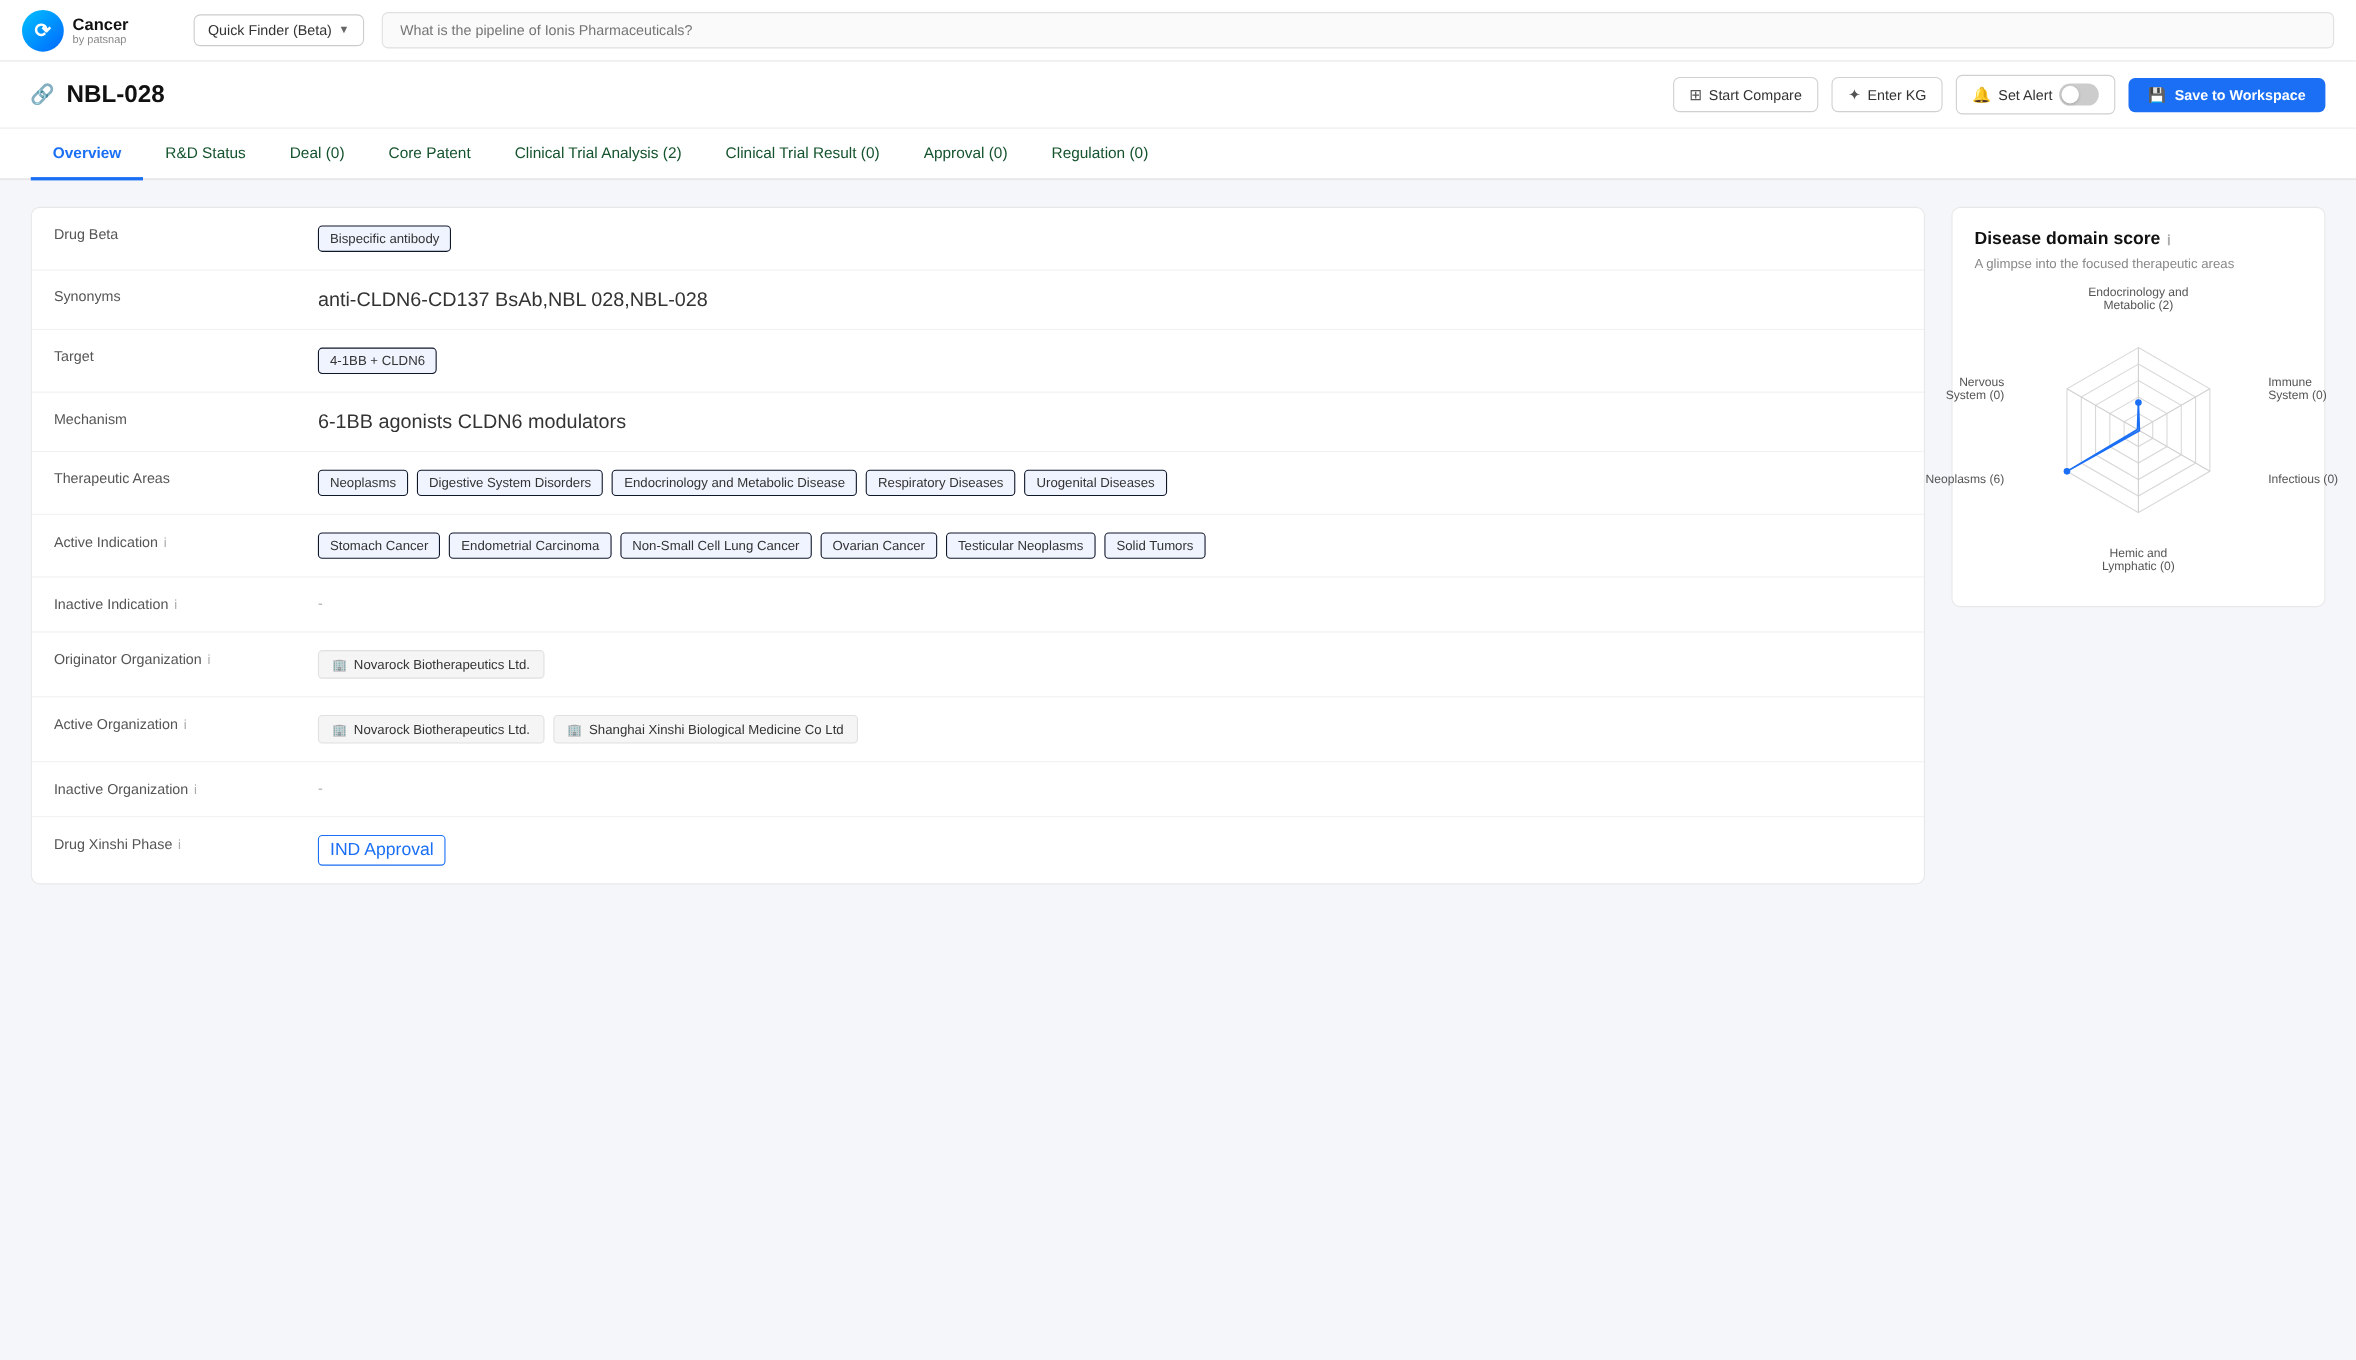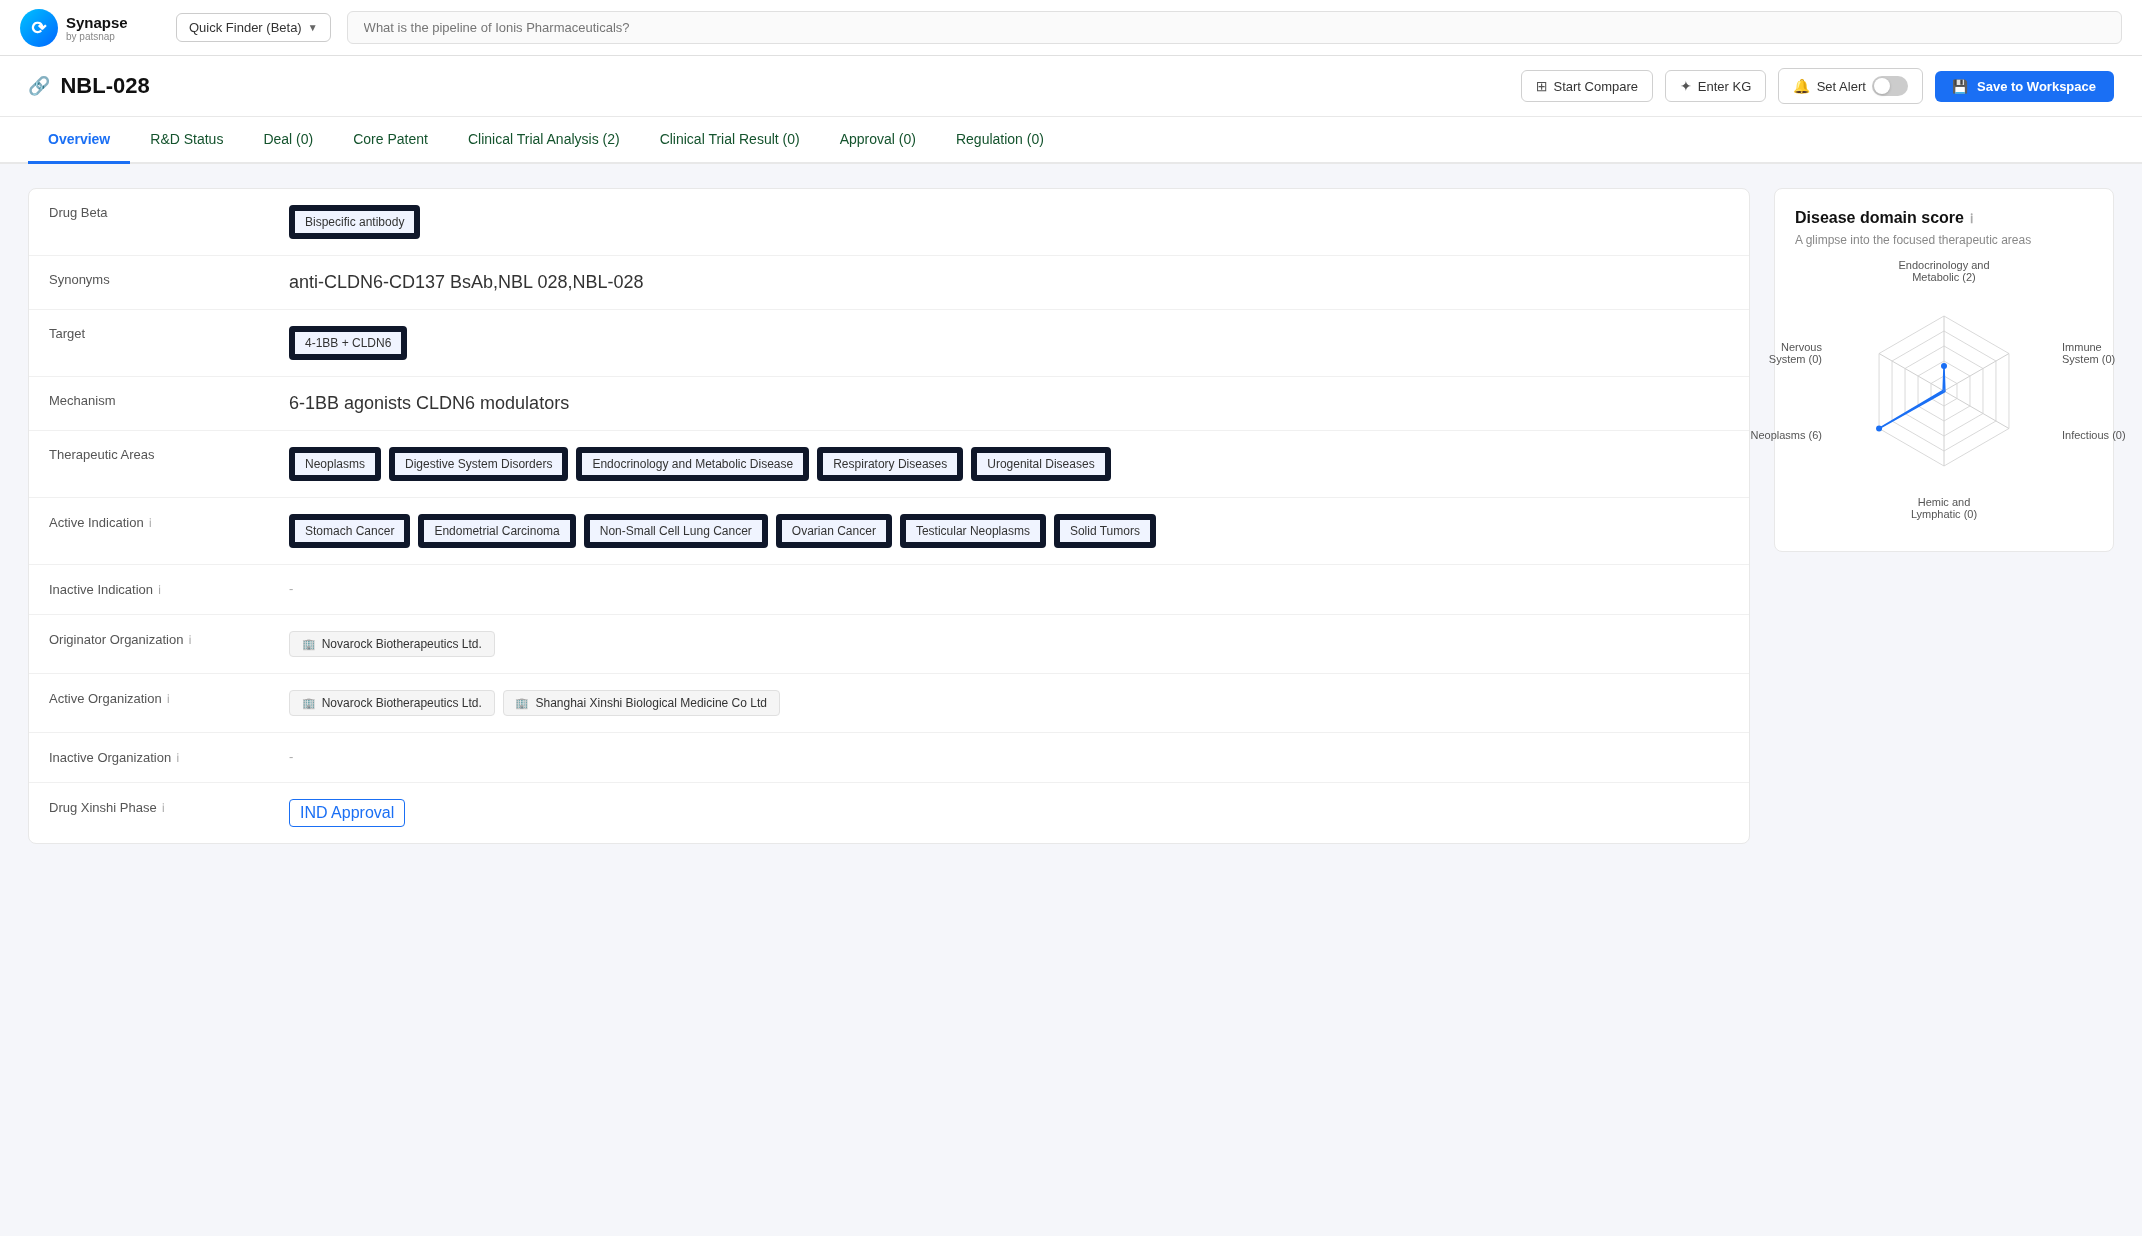--- a/index.html
+++ b/index.html
@@ -71,21 +71,21 @@
     .info-table { background: #fff; border-radius: 8px; border: 1px solid #e8e8e8; overflow: hidden; }
     .info-row {
       display: flex; align-items: flex-start; padding: 16px 20px; border-bottom: 1px solid #f0f0f0;
       gap: 20px;
     }
     .info-row:last-child { border-bottom: none; }
     .info-label { min-width: 220px; color: #555; font-size: 13px; display: flex; align-items: center; gap: 5px; flex-shrink: 0; }
     .info-label .info-icon { color: #aaa; font-size: 12px; }
     .info-value { flex: 1; display: flex; flex-wrap: wrap; gap: 8px; align-items: center; }
     .tag {
-      background: #f0f4ff; border: 6px solid #0f172a; border-radius: 4px; padding: 4px 10px;
+      background: #f0f4ff; border: 1px solid #0f172a; border-radius: 4px; padding: 4px 10px;
       font-size: 12px; color: #333; white-space: nowrap;
     }
     .tag-blue { background: #fff; border: 1.5px solid #1a6ff4; color: #1a6ff4; border-radius: 4px; padding: 4px 10px; font-size: 16px; white-space: nowrap; }
     .org-tag {
       display: flex; align-items: center; gap: 6px; background: #f5f5f5; border: 1px solid #e0e0e0;
       border-radius: 4px; padding: 5px 12px; font-size: 12px; color: #333; white-space: nowrap;
     }
     .org-icon { font-size: 11px; color: #666; }
     .dash-text { color: #aaa; font-size: 13px; }
     .plain-text { font-size: 18px; color: #333; }
@@ -103,21 +103,21 @@
   </style>
 </head>
 <body>
 
 <div class="top-nav">
   <div class="logo-area">
     <div class="logo-circle">
       <span style="color:#fff;font-size:18px;font-weight:bold;">⟳</span>
     </div>
     <div class="logo-text">
-      <span class="logo-title">Synapse</span>
+      <span class="logo-title">Cancer</span>
       <span class="logo-sub">by patsnap</span>
     </div>
   </div>
   <button class="quick-finder-btn">
     <span>Quick Finder (Beta)</span>
     <span class="chevron">▼</span>
   </button>
   <input class="search-bar" type="text" placeholder="What is the pipeline of Ionis Pharmaceuticals?" style="">
 </div>
 

